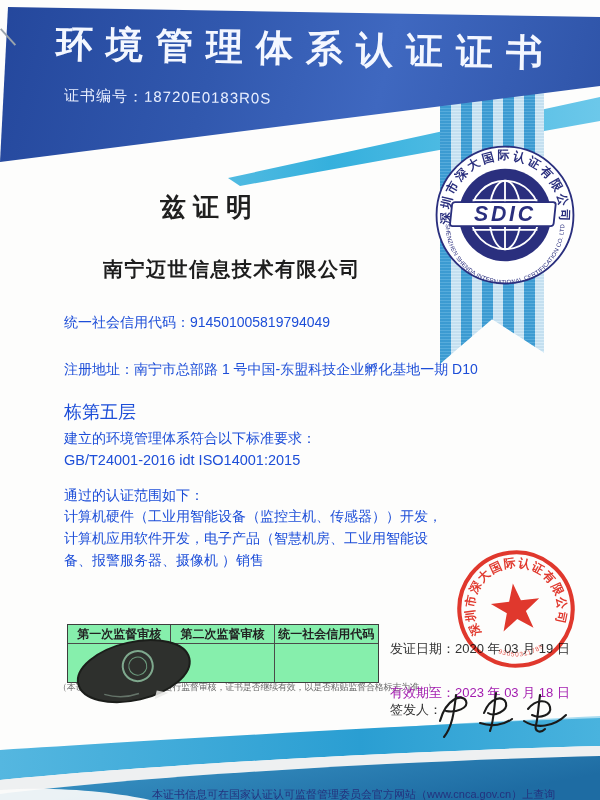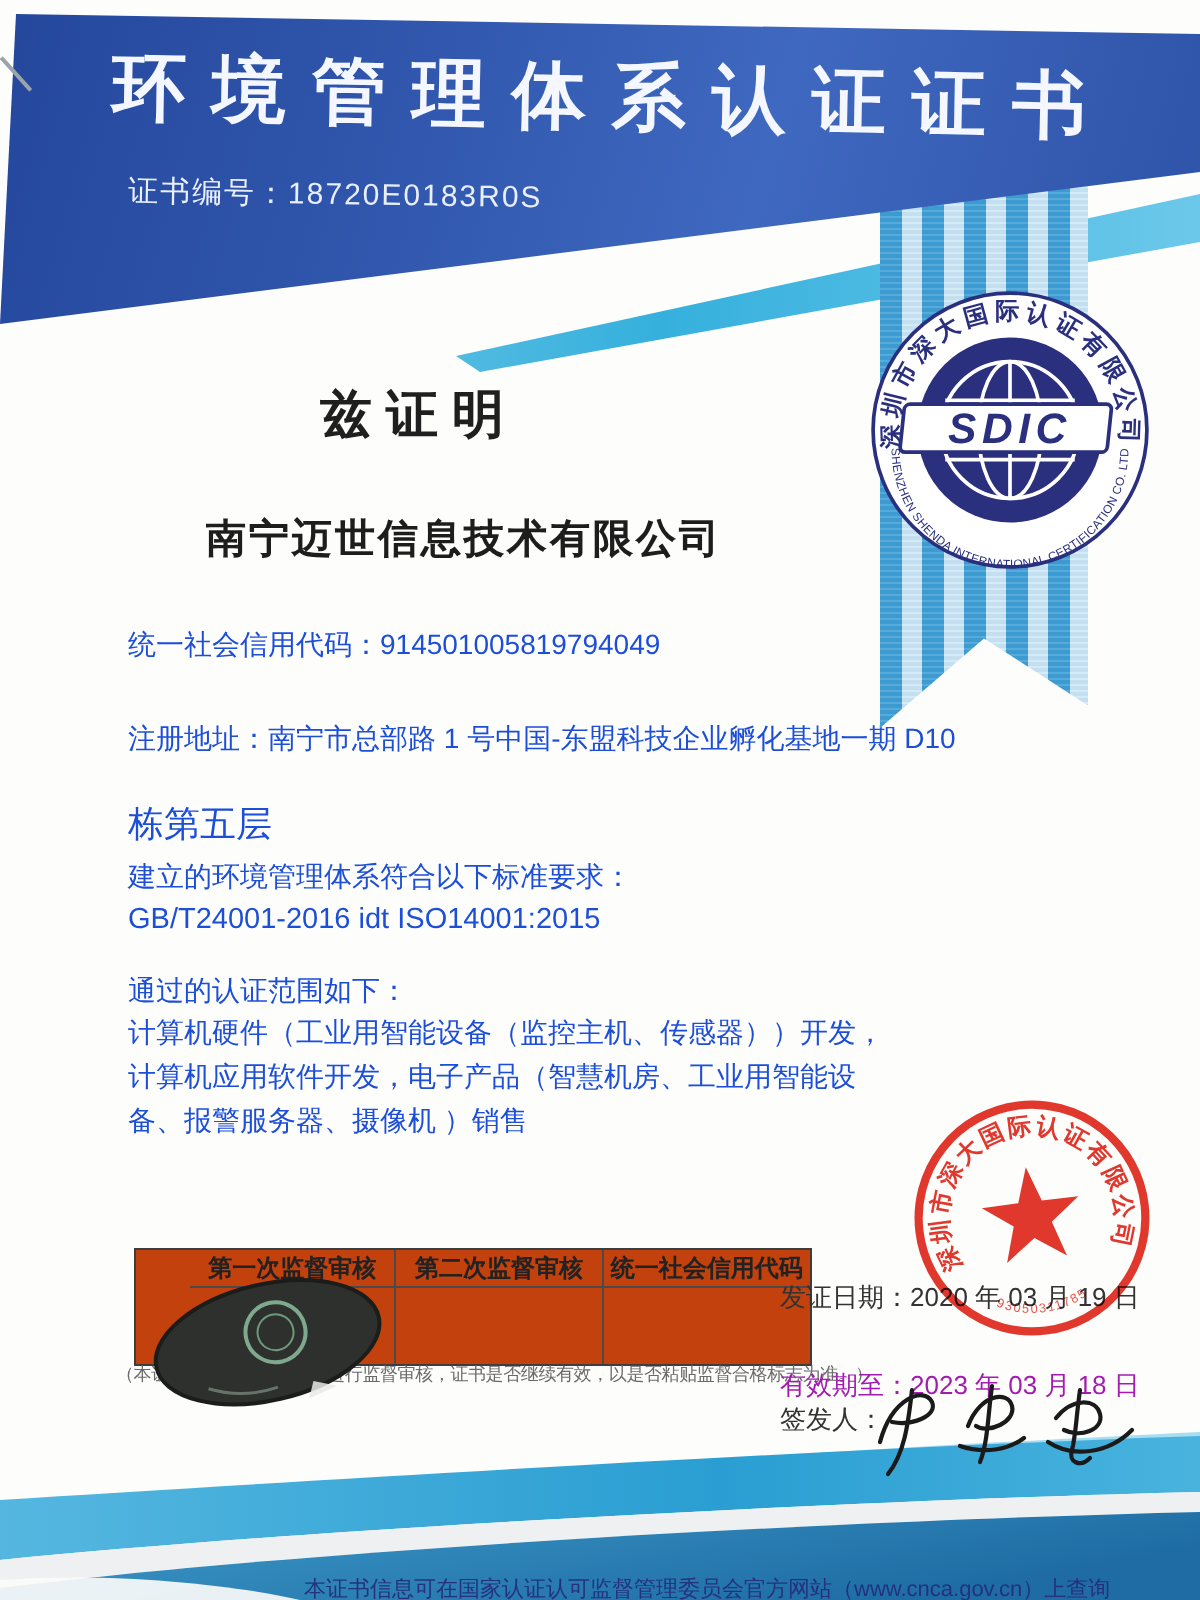--- a/index.html
+++ b/index.html
@@ -34,21 +34,21 @@
   .addr1{left:64px;top:361px;font-size:14px;}
   .addr2{left:64px;top:400px;font-size:18px;}
   .stdintro{left:64px;top:430px;font-size:14px;}
   .stdcode{left:64px;top:452px;font-size:14.5px;}
   .scopeintro{left:64px;top:487px;font-size:14px;}
   .scope1{left:64px;top:508px;font-size:14px;}
   .scope2{left:64px;top:530px;font-size:14px;}
   .scope3{left:64px;top:552px;font-size:14px;}
   
   .audit-table{left:67px;top:624px;width:310px;z-index:1;border:1.5px solid #3d3d3d;
-    display:grid;grid-template-columns:1fr 1fr 1fr;background:#c2410c;padding-left:27px;}
+    display:grid;grid-template-columns:1fr 1fr 1fr;background:#86efac;}
   .audit-th{border-right:1px solid #4a4a4a;border-bottom:1px solid #4a4a4a;height:18px;
     font-size:12px;font-weight:600;color:#222;display:flex;align-items:center;justify-content:center;}
   .audit-th:nth-child(3){border-right:none;}
   .audit-td{border-right:1px solid #4a4a4a;height:38px;}
   .audit-td:nth-child(6){border-right:none;}
   .sticker{left:72px;top:637px;width:125px;height:70px;z-index:2;transform:rotate(-13deg);}
   .audit-note{left:58px;top:681px;font-size:9px;color:#6a6a6a;letter-spacing:-0.2px;white-space:nowrap;z-index:1;}
   
   .issue-date{left:390px;top:640px;font-size:13px;color:#333;white-space:nowrap;z-index:1;}
   .valid-until{left:390px;top:684px;font-size:13px;color:#a21caf;white-space:nowrap;z-index:1;}

